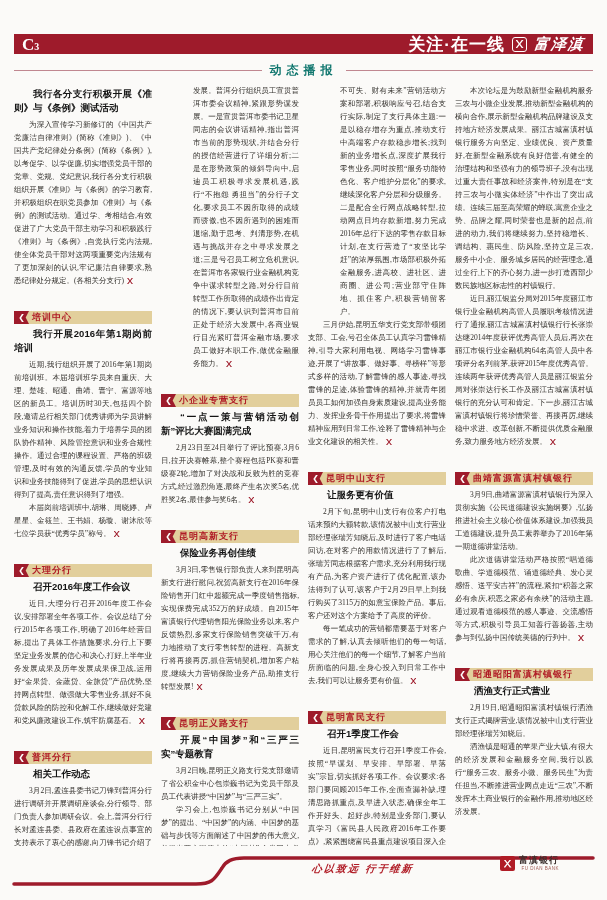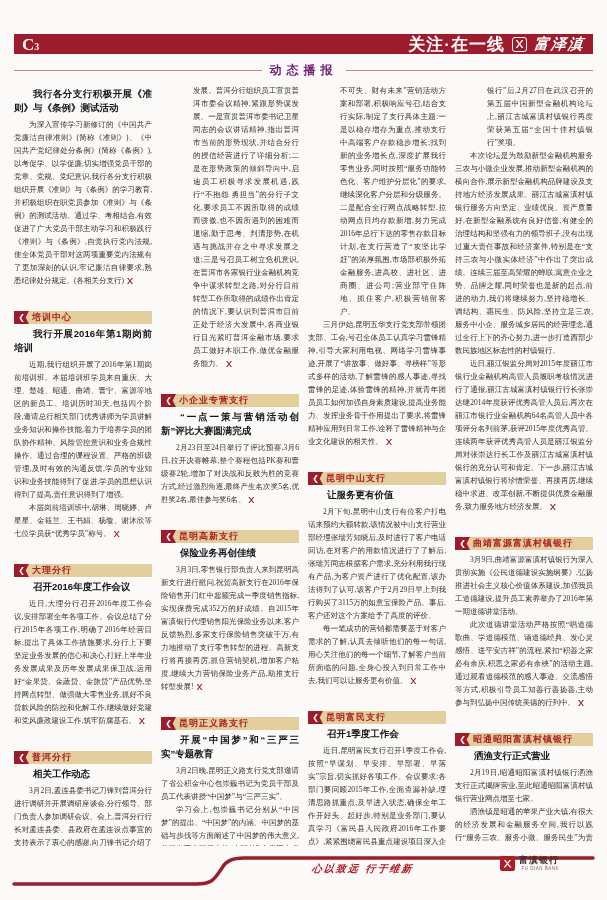--- a/index.html
+++ b/index.html
@@ -13,21 +13,21 @@
   .page-no .sub{font-size:10px;}
   .banner-right{display:flex;align-items:center;gap:7px;}
   .banner-section{color:#fff;font-family:"Liberation Sans",sans-serif;font-weight:bold;font-size:17px;letter-spacing:1px;}
   .banner-logo{width:15px;height:15px;border:1.5px solid #fff;border-radius:3px;display:flex;align-items:center;justify-content:center;box-sizing:border-box;}
   .xmark{display:inline-block;width:8px;height:8px;background:#fff;
          clip-path:polygon(0 0,22% 0,50% 36%,78% 0,100% 0,60% 50%,100% 100%,78% 100%,50% 64%,22% 100%,0 100%,40% 50%);}
   .masthead{color:#fff;font-size:15px;font-weight:bold;font-style:italic;transform:skewX(-6deg);
             font-family:"DejaVu Serif",serif;letter-spacing:2px;}
   .section-heading{position:absolute;left:14px;top:62px;width:579px;display:flex;align-items:center;gap:8px;}
   .section-heading .line{flex:1;height:1px;background:#c08790;}
-  .section-heading .txt{color:#701a75;font-family:"Liberation Sans",sans-serif;font-weight:bold;
+  .section-heading .txt{color:#0f766e;font-family:"Liberation Sans",sans-serif;font-weight:bold;
                         font-size:12px;letter-spacing:5px;}
   
   .columns{position:absolute;left:14px;top:84px;width:579px;height:762px;display:flex;gap:9px;}
   .column{flex:1;overflow:hidden;}
   .article-title{margin:3px 0 3px 0;font-family:"Liberation Sans",sans-serif;font-weight:bold;
                  font-size:9.5px;line-height:14px;color:#141414;text-indent:2em;text-align:justify;}
   .para{margin:0;font-size:7.5px;line-height:13px;text-align:justify;text-indent:2em;color:#33302c;}
   .para.cont{text-indent:0;margin-left:32px;}
   .badge{margin:24px 0 3px 0;height:13px;background:linear-gradient(#e8d7a8,#dcc globalization88);
          background:#e2cf9c;display:flex;align-items:center;position:relative;}
@@ -127,35 +127,34 @@
         <p class="para">2月下旬,昆明中山支行有位客户打电话来预约大额转款,该情况被中山支行营业部经理张瑞芳知晓后,及时进行了客户电话回访,在对客户的用款情况进行了了解后,张瑞芳同志根据客户需求,充分利用我行现有产品,为客户资产进行了优化配置,该办法得到了认可,该客户于2月29日早上到我行购买了3115万的如意宝保险产品。事后,客户还对这个方案给予了高度的评价。</p>
         <p class="para">每一笔成功的营销都需要基于对客户需求的了解,认真去倾听他们的每一句话,用心关注他们的每一个细节,了解客户当前所面临的问题,全身心投入到日常工作中去,我们可以让服务更有价值。<span class="end-mark"></span></p>
         <div class="badge">
           <span class="flag">❮</span>
           <span class="badge-text">昆明富民支行</span>
         </div>
         <h3 class="article-title">召开1季度工作会</h3>
         <p class="para">近日,昆明富民支行召开1季度工作会,按照“早谋划、早安排、早部署、早落实”宗旨,切实抓好各项工作。会议要求:各部门要回顾2015年工作,全面查漏补缺,理清思路抓重点,及早进入状态,确保全年工作开好头、起好步,特别是业务部门,要认真学习《富民县人民政府2016年工作要点》,紧紧围绕富民县重点建设项目深入企业开展调研,主动营销大项目、好项目、高端项目;要结合支行实际将2016年1季度的主要经营指标按部门进行任务分解和工作部署,各部门要围绕指标任务提出细化工作方案,抓好落实。<span class="end-mark"></span></p>
       </div>
       <div class="column">
-        <p class="para cont">银行”后,2月27日在武汉召开的第五届中国新型金融机构论坛上,丽江古城富滇村镇银行再度荣获第五届“全国十佳村镇银行”奖项。</p>
         <p class="para">本次论坛是为鼓励新型金融机构服务三农与小微企业发展,推动新型金融机构的横向合作,展示新型金融机构品牌建设及支持地方经济发展成果。丽江古城富滇村镇银行服务方向坚定、业绩优良、资产质量好,在新型金融系统有良好信誉,有健全的治理结构和坚强有力的领导班子,没有出现过重大责任事故和经济案件,特别是在“支持三农与小微实体经济”中作出了突出成绩。连续三届至高荣耀的蝉联,寓意企业之势、品牌之耀,同时荣誉也是新的起点,前进的动力,我们将继续努力,坚持稳增长、调结构、惠民生、防风险,坚持立足三农,服务中小企、服务城乡居民的经营理念,通过全行上下的齐心努力,进一步打造西部少数民族地区标志性的村镇银行。</p>
         <p class="para">近日,丽江银监分局对2015年度丽江市银行业金融机构高管人员履职考核情况进行了通报,丽江古城富滇村镇银行行长张崇达继2014年度获评优秀高管人员后,再次在丽江市银行业金融机构64名高管人员中各项评分名列前茅,获评2015年度优秀高管。连续两年获评优秀高管人员是丽江银监分局对张崇达行长工作及丽江古城富滇村镇银行的充分认可和肯定。下一步,丽江古城富滇村镇银行将珍惜荣誉、再接再厉,继续稳中求进、改革创新,不断提供优质金融服务,致力服务地方经济发展。<span class="end-mark"></span></p>
         <div class="badge">
           <span class="flag">❮</span>
           <span class="badge-text">曲靖富源富滇村镇银行</span>
         </div>
         <p class="para">3月9日,曲靖富源富滇村镇银行为深入贯彻实施《公民道德建设实施纲要》,弘扬推进社会主义核心价值体系建设,加强我员工道德建设,提升员工素养举办了2016年第一期道德讲堂活动。</p>
         <p class="para">此次道德讲堂活动严格按照“唱道德歌曲、学道德模范、诵道德经典、发心灵感悟、送平安吉祥”的流程,紧扣“积善之家必有余庆,积恶之家必有余殃”的活动主题,通过观看道德模范的感人事迹、交流感悟等方式,积极引导员工知善行善扬善,主动参与到弘扬中国传统美德的行列中。<span class="end-mark"></span></p>
         <div class="badge">
           <span class="flag">❮</span>
           <span class="badge-text">昭通昭阳富滇村镇银行</span>
         </div>
         <h3 class="article-title">洒渔支行正式营业</h3>
-        <p class="para">2月19日,昭通昭阳富滇村镇银行洒渔支行正式揭牌营业,至此昭通昭阳富滇村镇银行营业网点增至七家。</p>
+        <p class="para">2月19日,昭通昭阳富滇村镇银行洒渔支行正式揭牌营业,该情况被中山支行营业部经理张瑞芳知晓后。</p>
         <p class="para">洒渔镇是昭通的苹果产业大镇,有很大的经济发展和金融服务空间,我行以践行“服务三农、服务小微、服务民生”为责任担当,不断推进营业网点走近“三农”,不断发挥本土商业银行的金融作用,推动地区经济发展。</p>
       </div>
     </div>
 
   <svg class="footer-swoosh" width="607" height="44" viewBox="0 0 607 44">
     <path d="M14,38 L196,38 C212,38 214,34 222,22 C226,15 232,12 244,12 L593,12" fill="none" stroke="#9e1b2b" stroke-width="3.5" stroke-linecap="round"></path>
   </svg>
   <div class="slogan">心以致远 行于维新</div>
   <div class="footer-logo">
     <span class="mark">

